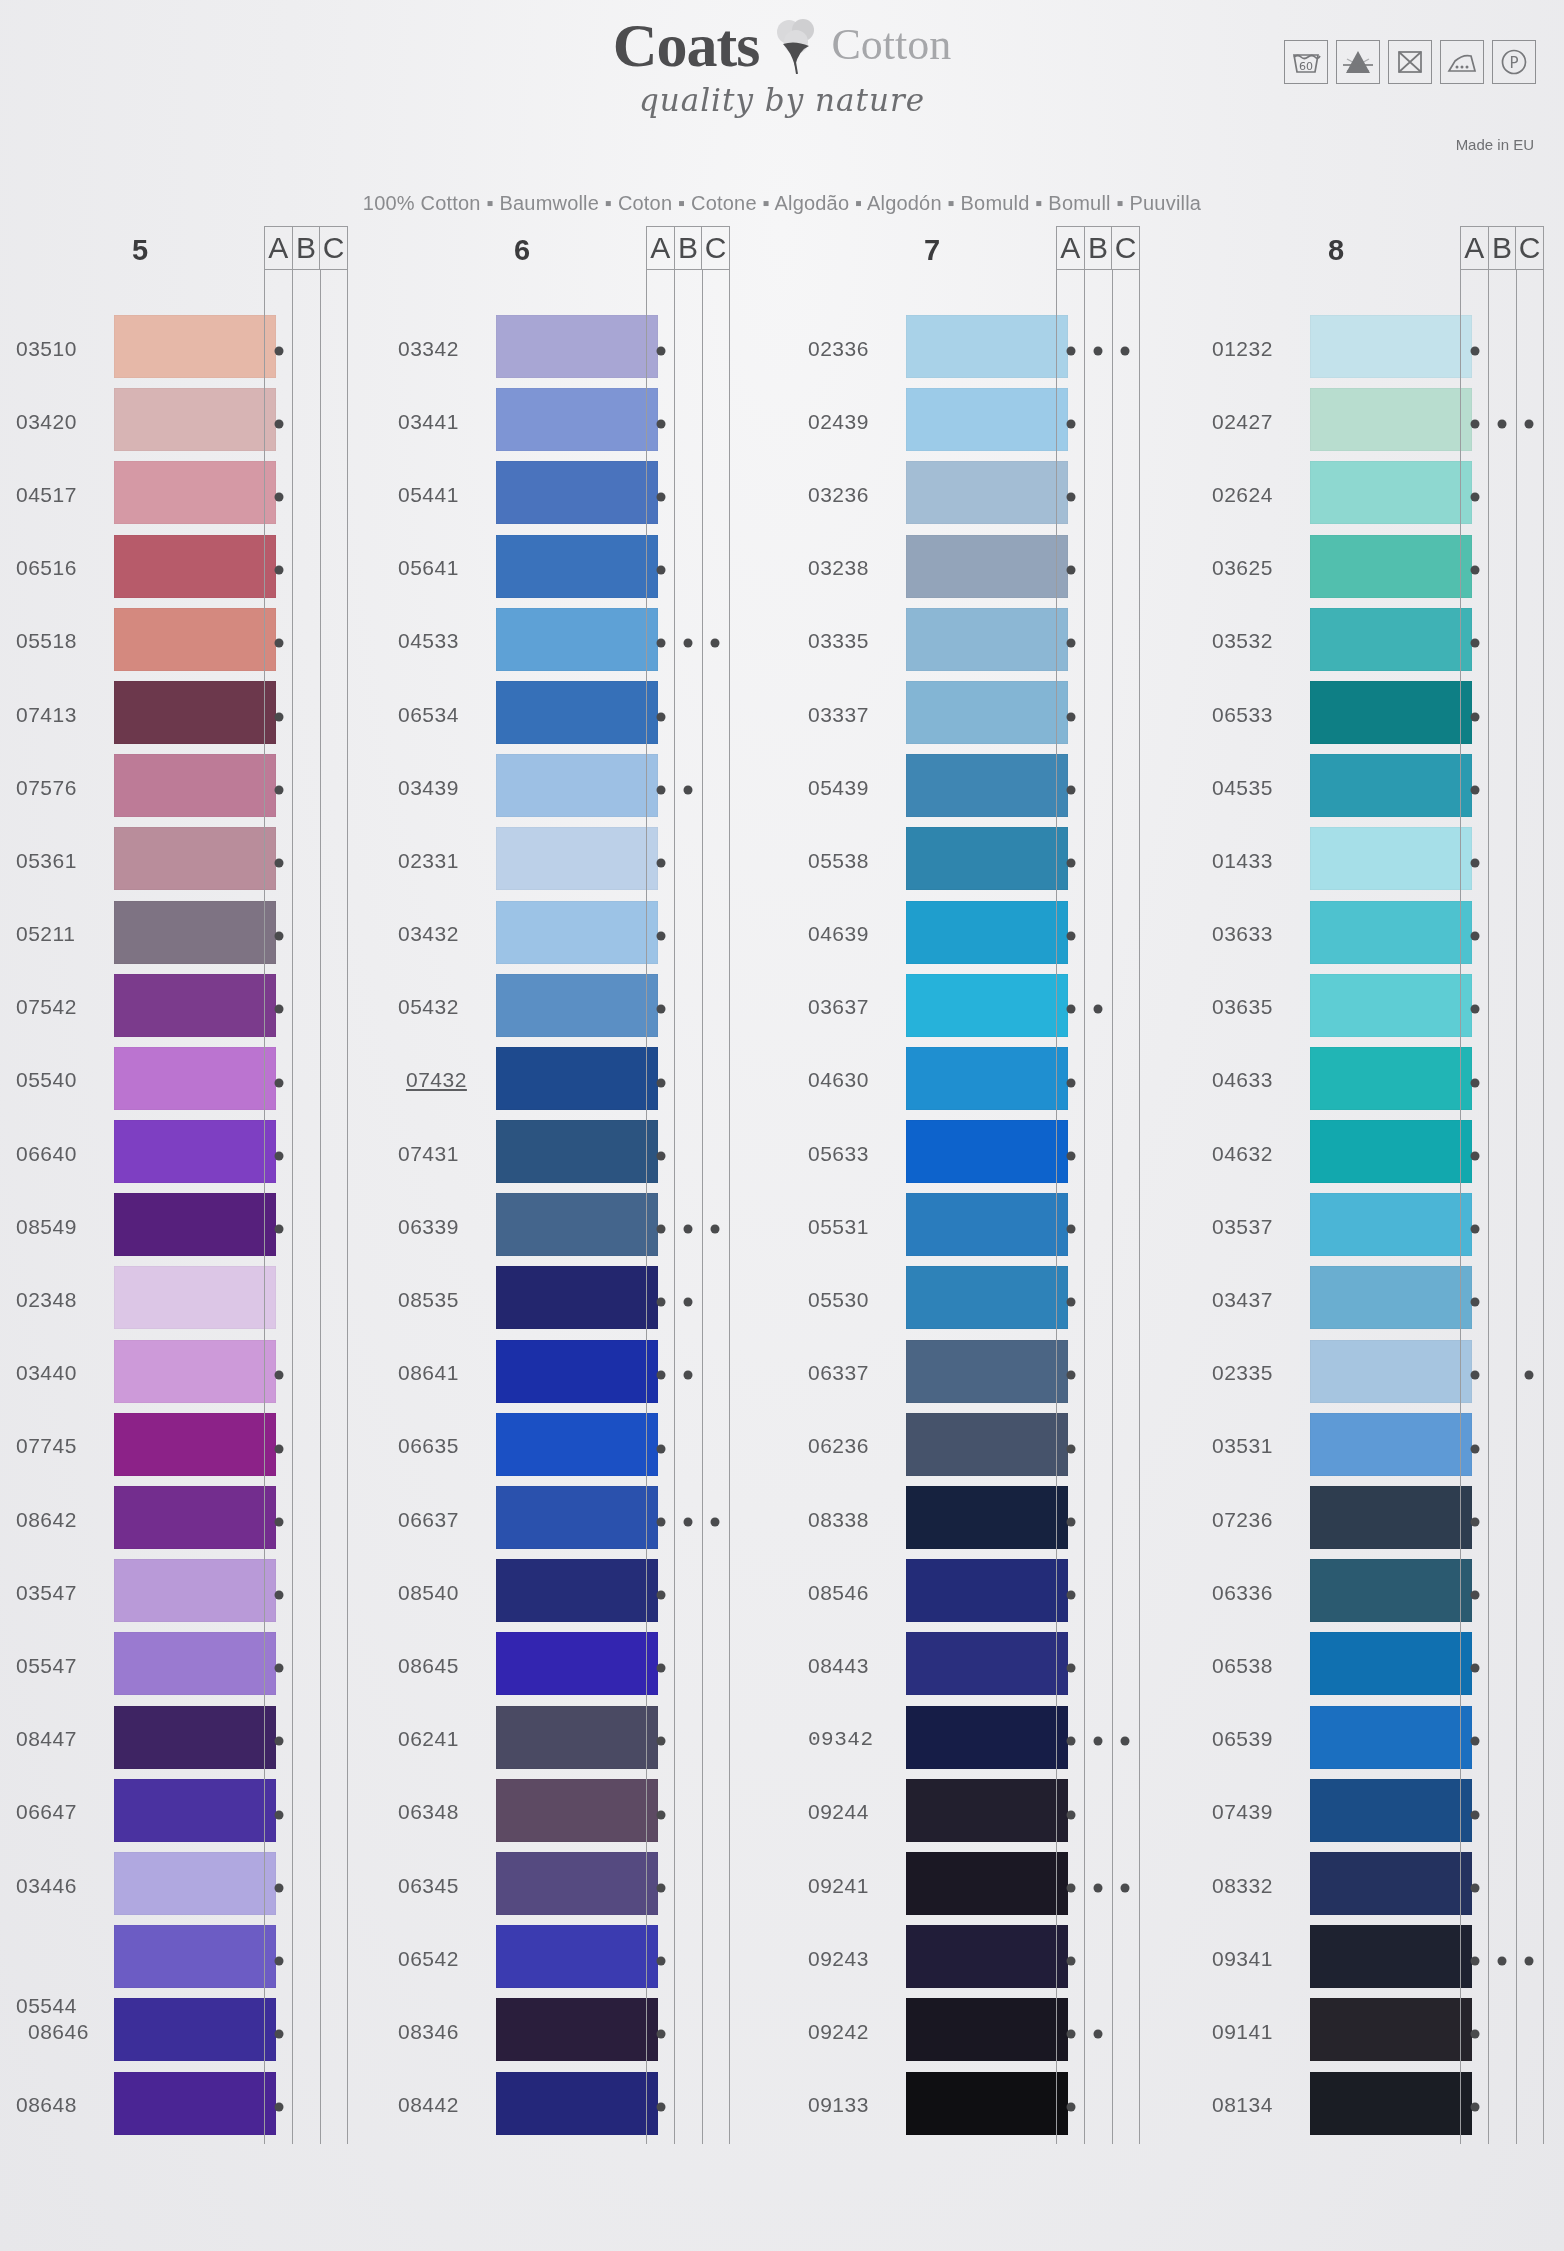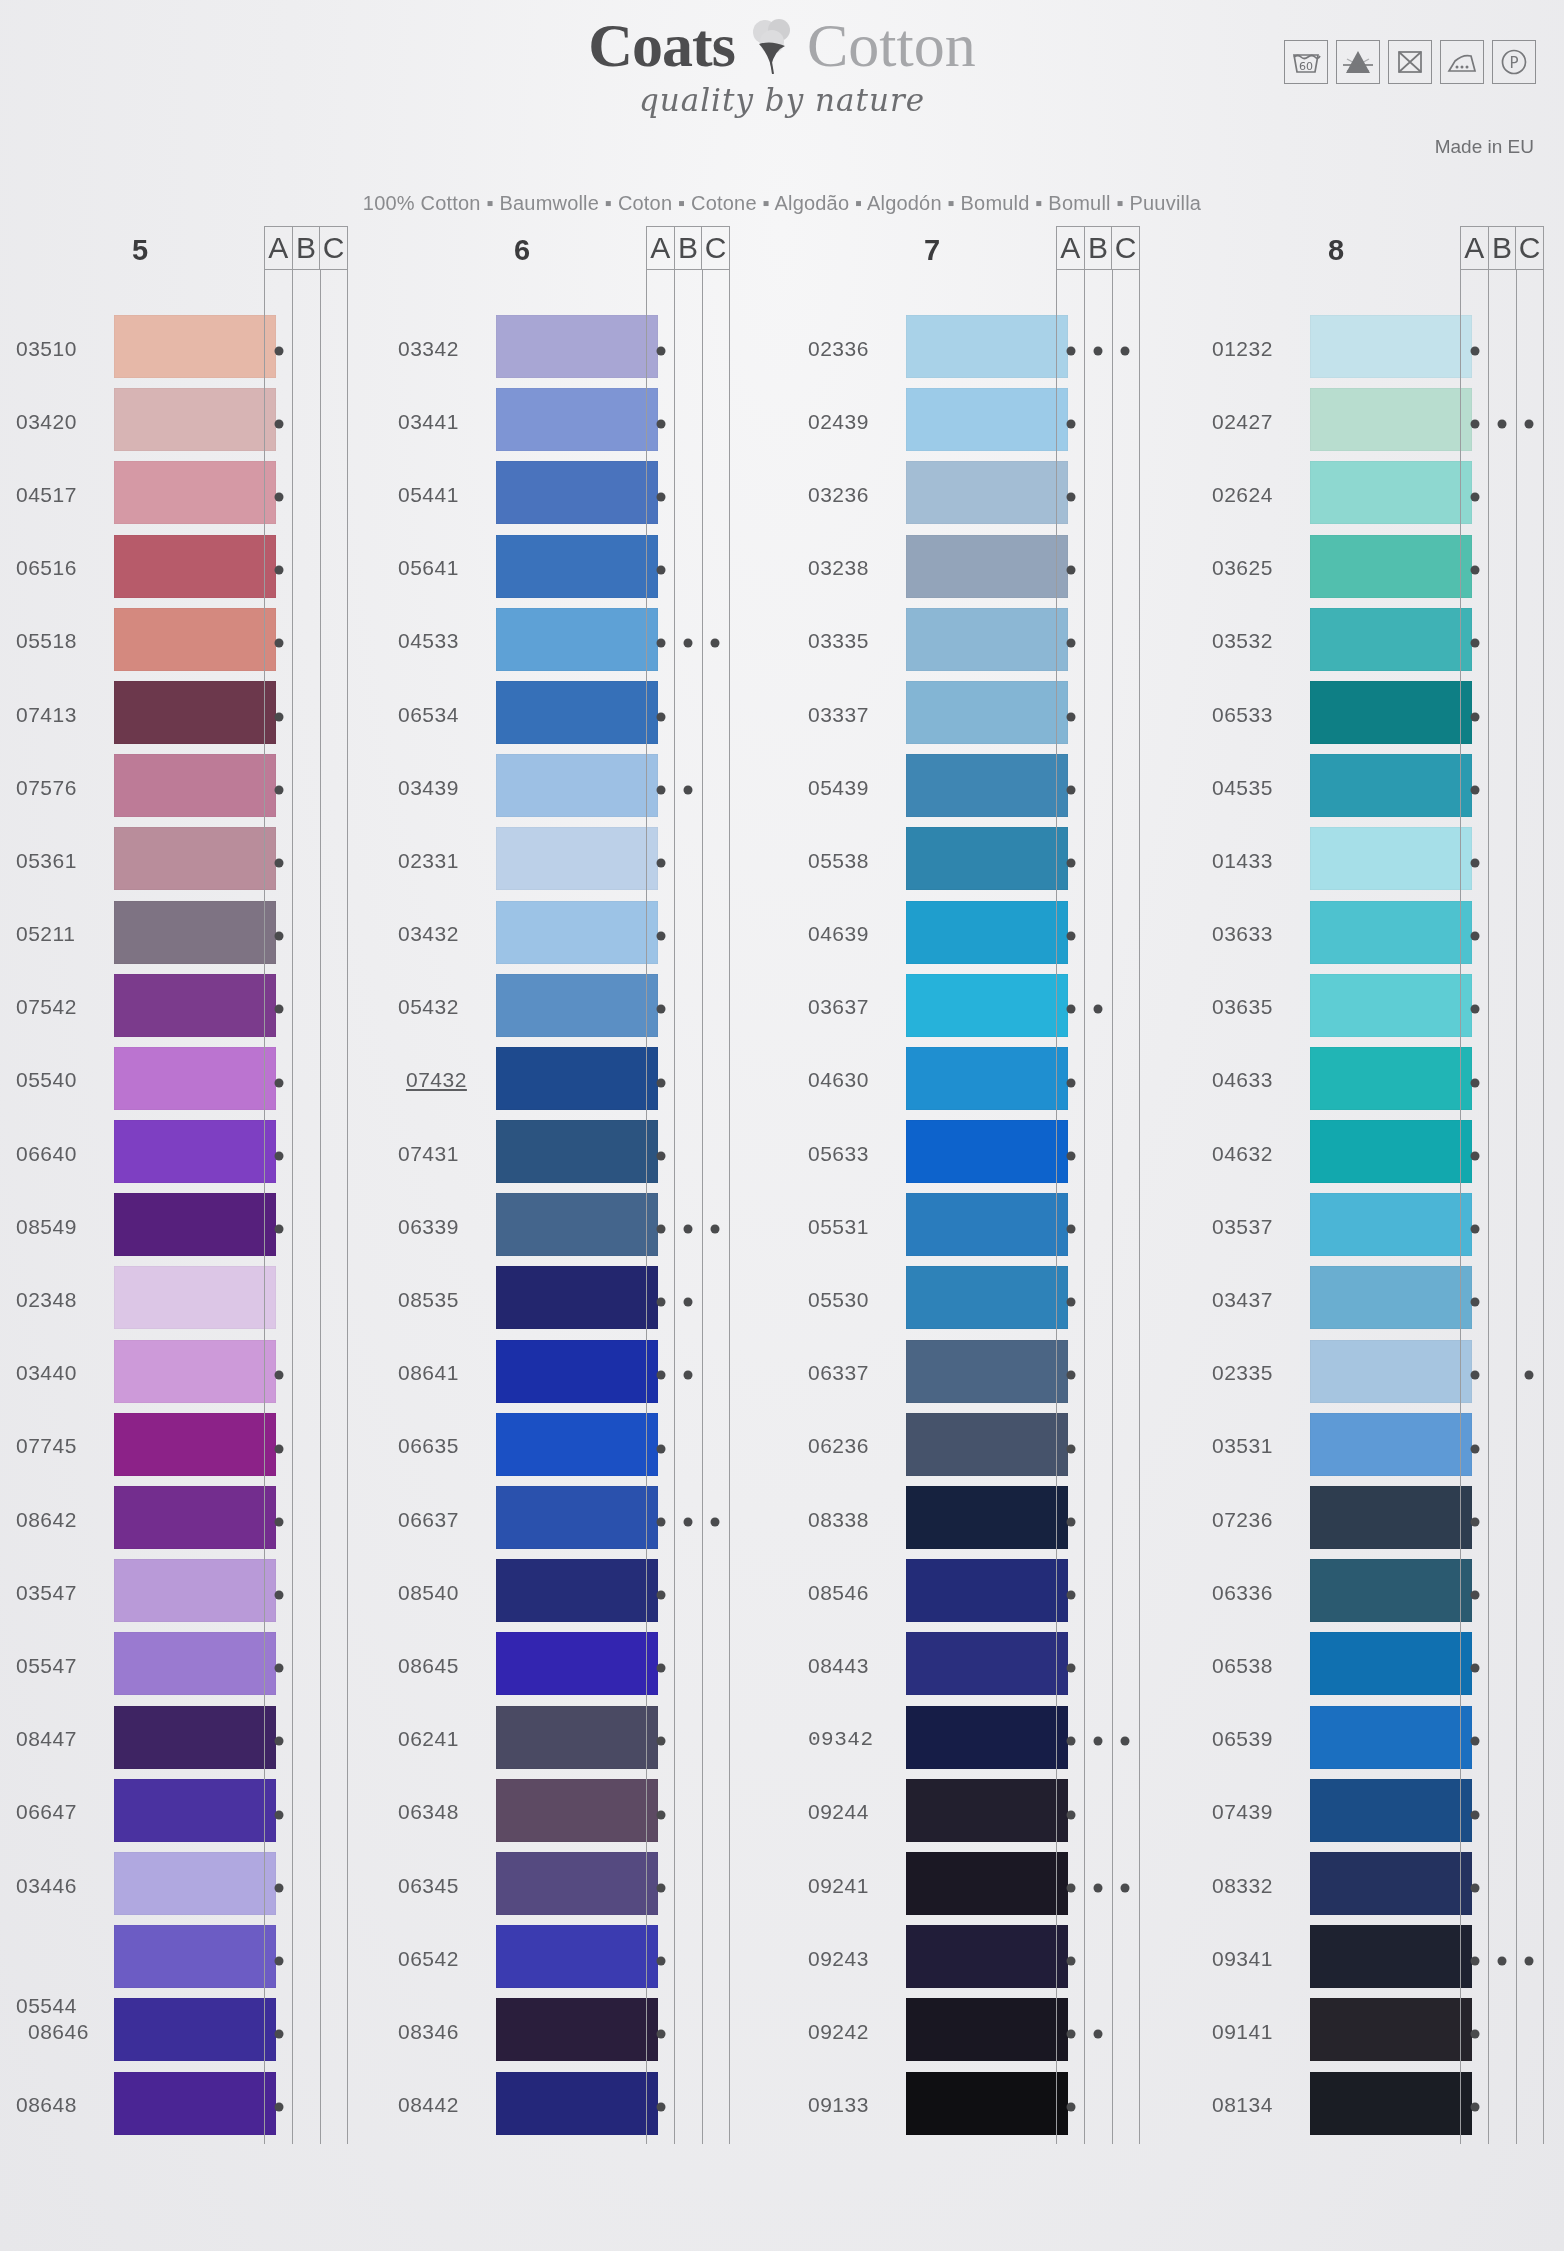--- a/index.html
+++ b/index.html
@@ -22,21 +22,21 @@
     position:absolute;left:0;top:14px;width:1564px;text-align:center;
     line-height:1;
   }
   .brand .coats{
     font-family:"Liberation Serif", serif;
     font-size:62px;font-weight:bold;color:#4d4d4f;letter-spacing:-1px;
     vertical-align:middle;
   }
   .brand .cotton{
     font-family:"Liberation Serif", serif;
-    font-size:62px;font-weight:normal;color:#a6a7aa;letter-spacing:0px;
+    font-size:44px;font-weight:normal;color:#a6a7aa;letter-spacing:0px;
     vertical-align:middle;
   }
   .brand .bollicon{
     display:inline-block;width:60px;height:58px;position:relative;
     vertical-align:middle;margin:0 6px;
   }
   .tagline{
     position:absolute;left:0;top:82px;width:1564px;text-align:center;
     font-family:"DejaVu Serif", serif;
     font-style:italic;font-size:31px;color:#6d6e71;letter-spacing:1px;
@@ -46,21 +46,21 @@
     font-size:20px;color:#8a8b8e;letter-spacing:0.2px;
   }
   
   .care{position:absolute;right:28px;top:40px;display:flex;gap:8px;}
   .care .sym{
     width:42px;height:42px;border:1.6px solid #8e8f92;
     position:relative;background:transparent;
   }
   .madeineu{
     position:absolute;right:30px;top:136px;
-    font-size:19px;color:#6f7073;
+    font-size:15px;color:#6f7073;
   }
   
   .group{position:absolute;top:312px;}
   .grp-num{
     position:absolute;top:-78px;width:100%;text-align:center;
     font-size:29px;font-weight:bold;color:#3b3b3d;
   }
   .rows{position:absolute;top:0;left:0;}
   .row{position:relative;height:73.2px;}
   .code{

